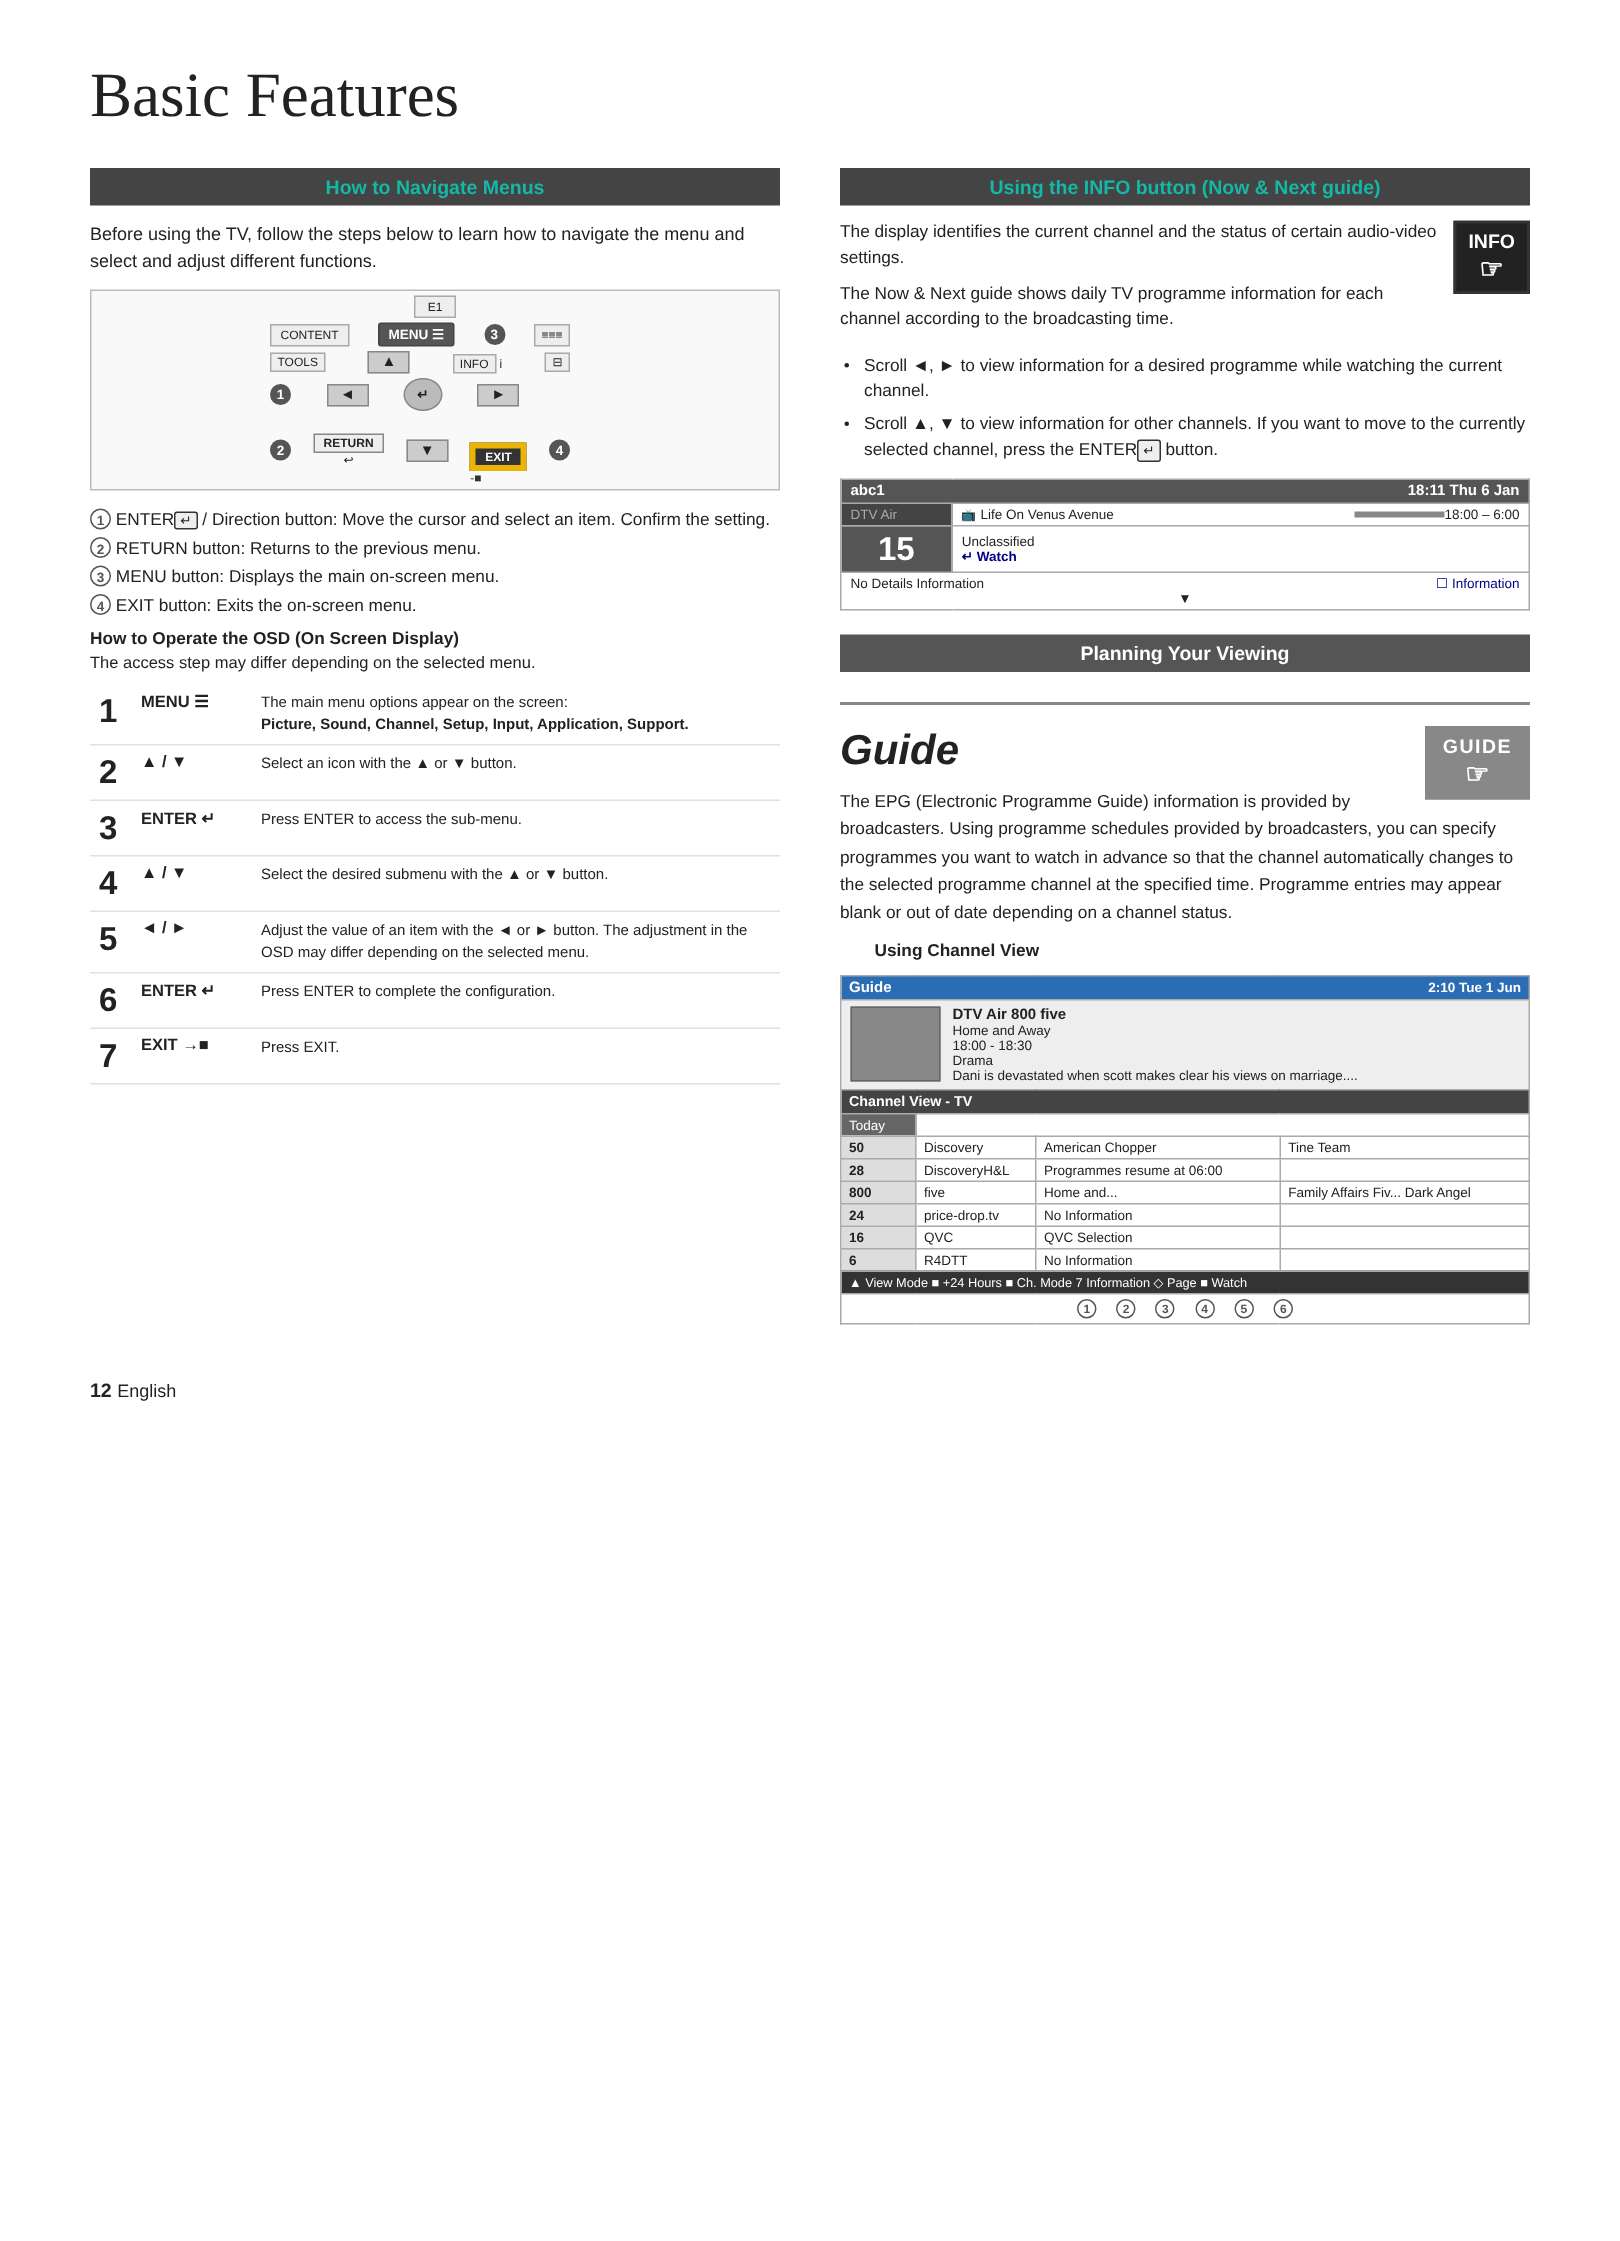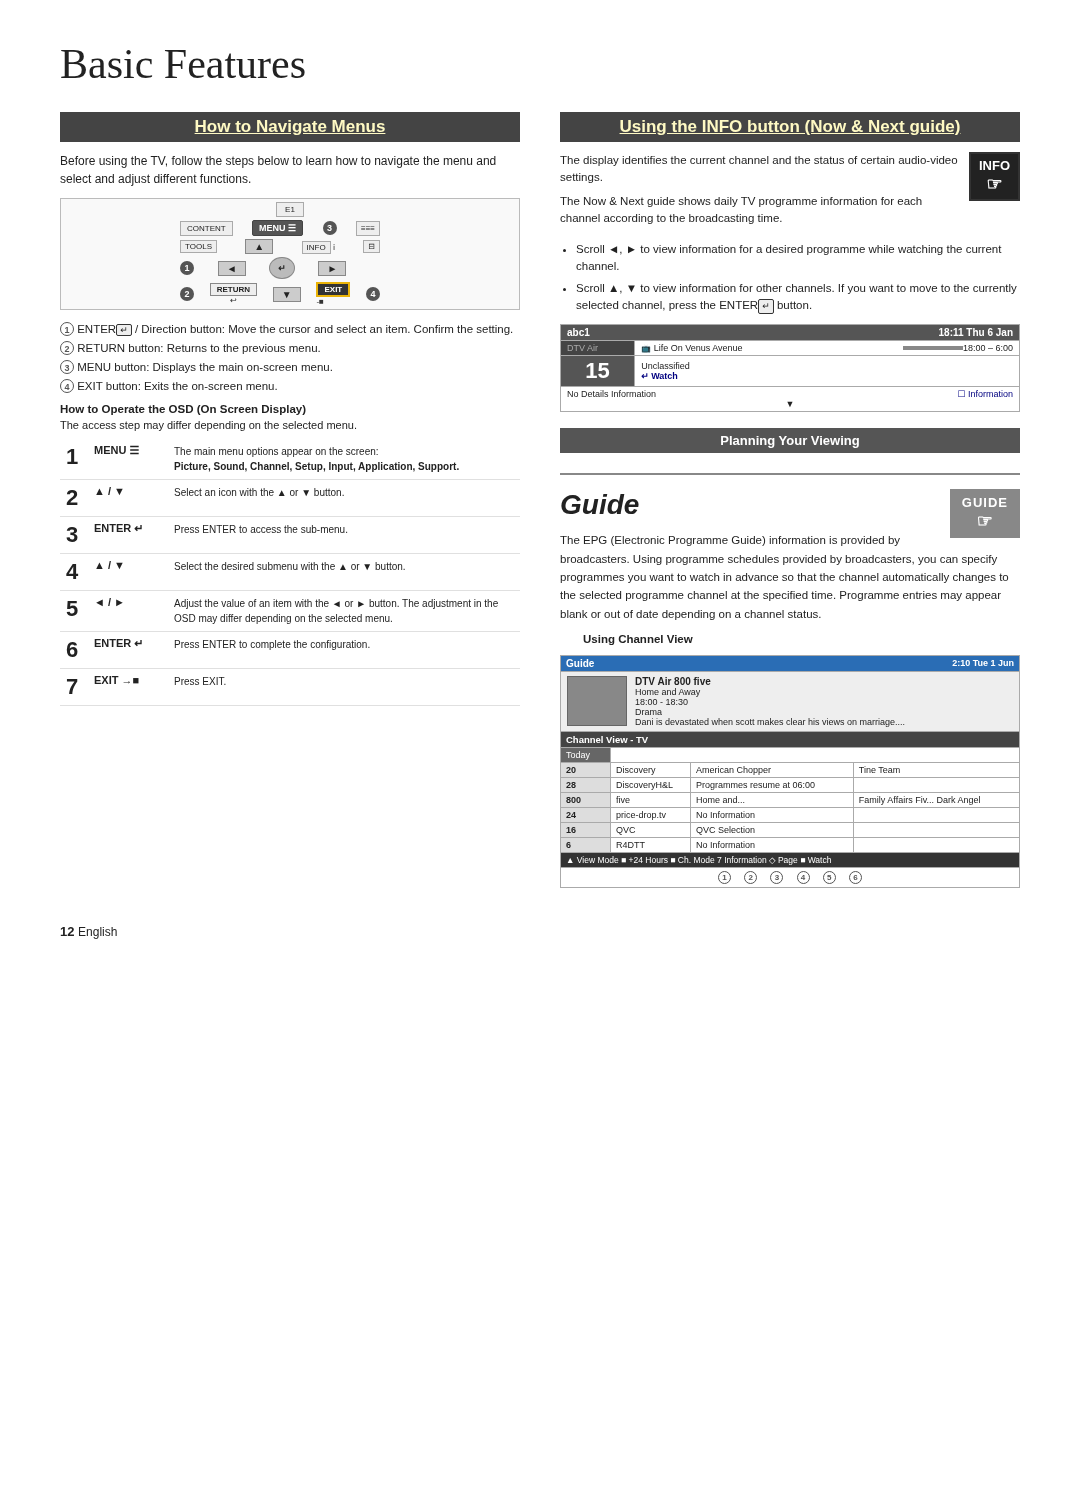--- a/index.html
+++ b/index.html
@@ -24,27 +24,26 @@
       gap: 40px;
     }
     .left-col {
       flex: 1 1 0;
     }
     .right-col {
       flex: 1 1 0;
     }
     .section-header {
       background: #444;
-      color: #fef9c3;
-      font-weight: bold;
-      font-size: 17px;
+      color: #14b8a6;
+      font-weight: bold;
+      font-size: 13px;
       padding: 5px 12px;
       margin-bottom: 10px;
       text-align: center;
-      text-decoration: underline;
     }
     .section-header2 {
       background: #555;
       color: #fff;
       font-weight: bold;
       font-size: 13px;
       padding: 5px 12px;
       margin-bottom: 10px;
       text-align: center;
     }
@@ -313,21 +312,21 @@
         </div>
 
         <div class="remote-row" style="width:200px;justify-content:space-between;align-items:center;">
           <span class="callout-num">2</span>
           <div style="font-size:8px;display:flex;flex-direction:column;align-items:center;">
             <div style="border:1px solid #888;background:#eee;padding:1px 6px;font-size:8px;font-weight:bold;">RETURN</div>
             <div style="font-size:8px;">↩</div>
           </div>
           <div style="border:1px solid #888;background:#ccc;padding:1px 8px;font-size:10px;">▼</div>
           <div style="font-size:8px;">
-            <div style="border:2px solid #eab308;background:#333;color:#fff;padding:1px 6px;font-size:8px;font-weight:bold;">EXIT</div>
+            <div style="border:4px solid #eab308;background:#333;color:#fff;padding:1px 6px;font-size:8px;font-weight:bold;margin-top:18px;">EXIT</div>
             <div style="font-size:8px;color:#333;">-■</div>
           </div>
           <span class="callout-num">4</span>
         </div>
       </div>
     </div>
 
     <p style="font-size:11.5px;margin-bottom:5px;">
       <span class="callout-num-outline">1</span>
       ENTER<span class="enter-icon">↵</span> / Direction button: Move the cursor and select an item. Confirm the setting.
@@ -485,21 +484,21 @@
         <tr class="guide-sub-header">
           <td colspan="4">Channel View - TV</td>
         </tr>
         <tr>
           <td style="background:#666;color:#fff;font-size:9px;">Today</td>
           <td colspan="3"></td>
         </tr>
         </tbody>
           <tbody id="guide-channels-tbody">
             <tr>
-      <td class="guide-channel-col" style="font-size:9px;">20</td>
+      <td class="guide-channel-col" style="font-size:9px;">50</td>
       <td style="font-size:9px;width:80px;">Discovery</td>
       <td style="font-size:9px;">American Chopper</td>
       <td style="font-size:9px;">Tine Team</td>
     </tr>
             <tr>
       <td class="guide-channel-col" style="font-size:9px;">28</td>
       <td style="font-size:9px;width:80px;">DiscoveryH&amp;L</td>
       <td style="font-size:9px;">Programmes resume at 06:00</td>
       <td style="font-size:9px;"></td>
     </tr>

